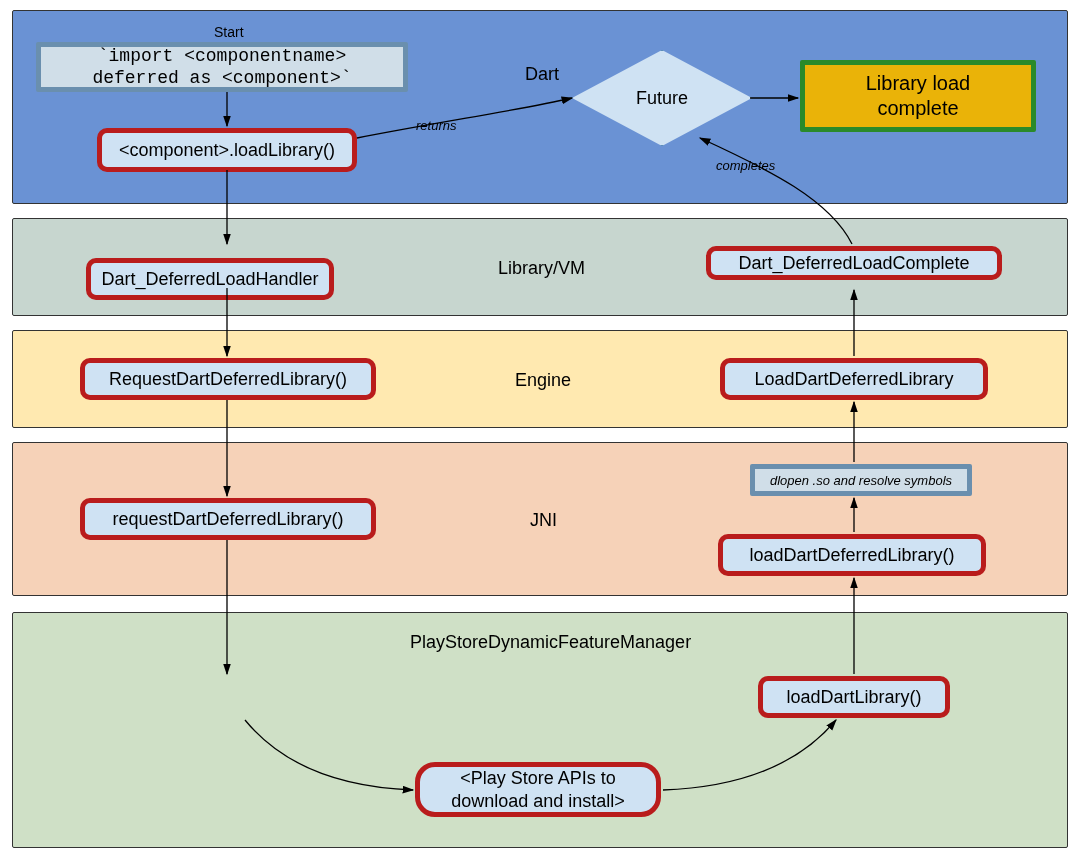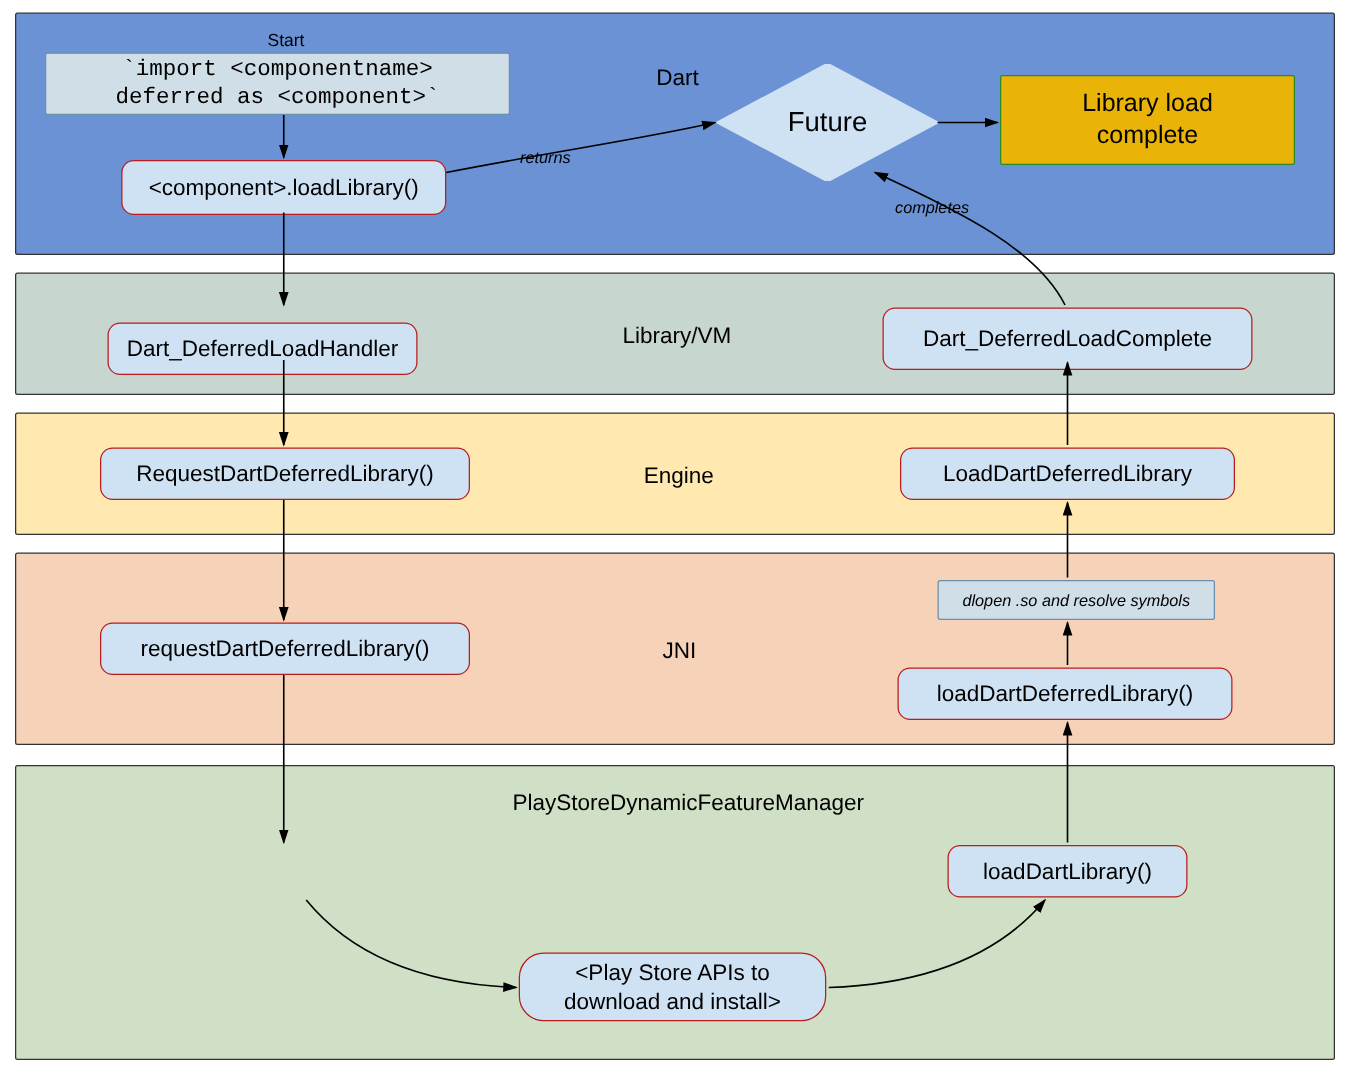--- a/index.html
+++ b/index.html
@@ -23,21 +23,21 @@
     border-radius: 2px;
   }
   .layer-label {
     position: absolute;
     font-size: 18px;
     color: #000;
   }
   .node {
     position: absolute;
     background: #cfe2f3;
-    border: 1px solid #b91c1c;
+    border: 5px solid #b91c1c;
     border-radius: 10px;
     display: flex;
     align-items: center;
     justify-content: center;
     text-align: center;
     font-size: 18px;
     padding: 4px 8px;
     white-space: nowrap;
   }
   .node.small { font-size: 13px; }
@@ -69,39 +69,39 @@
     background: #cfe2f3;
     border: 1px solid #3c78a8;
     clip-path: polygon(50% 0, 100% 50%, 50% 100%, 0 50%);
   }
   .diamond .txt {
     position: absolute;
     inset: 0;
     display:flex;
     align-items:center;
     justify-content:center;
-    font-size:22px;
+    font-size:18px;
     text-align:right;
   }
   svg.arrows {
     position: absolute;
     inset: 0;
     width: 1080px;
     height: 864px;
     pointer-events: none;
   }
   .code { font-family: "Courier New", monospace; font-size:18px; }
 </style>
 </head>
 <body>
 
 <div class="canvas">
 
   <div class="layer" style="top:10px;height:194px;background:#6a92d4;"></div>
-  <div class="layer-label" style="left:525px;top:52px;">Dart</div>
+  <div class="layer-label" style="left:525px;top:64px;">Dart</div>
 
   <div class="layer" style="top:218px;height:98px;background:#c7d6cf;"></div>
   <div class="layer-label" style="left:498px;top:258px;">Library/VM</div>
 
   <div class="layer" style="top:330px;height:98px;background:#ffe9b0;"></div>
   <div class="layer-label" style="left:515px;top:370px;">Engine</div>
 
   <div class="layer" style="top:442px;height:154px;background:#f6d2b8;"></div>
   <div class="layer-label" style="left:530px;top:510px;">JNI</div>
 
@@ -118,21 +118,21 @@
   <div class="diamond" style="left:572px;top:50px;">
     <div class="shape2"></div>
     <div class="txt">Future</div>
   </div>
 
   <div class="node green" style="left:800px;top:60px;width:236px;height:72px;white-space:pre;line-height:1.25;">Library load
 complete</div>
 
   <div class="node" style="left:86px;top:258px;width:248px;height:42px;">Dart_DeferredLoadHandler</div>
 
-  <div class="node" style="left:706px;top:246px;width:296px;height:50px;">Dart_DeferredLoadComplete</div>
+  <div class="node" style="left:706px;top:246px;width:296px;height:34px;">Dart_DeferredLoadComplete</div>
 
   <div class="node" style="left:80px;top:358px;width:296px;height:42px;">RequestDartDeferredLibrary()</div>
 
   <div class="node" style="left:720px;top:358px;width:268px;height:42px;">LoadDartDeferredLibrary</div>
 
   <div class="node" style="left:80px;top:498px;width:296px;height:42px;">requestDartDeferredLibrary()</div>
 
   <div class="node small rect" style="left:750px;top:464px;width:222px;height:32px;font-style:italic;">dlopen .so and resolve symbols</div>
 
   <div class="node" style="left:718px;top:534px;width:268px;height:42px;">loadDartDeferredLibrary()</div>

